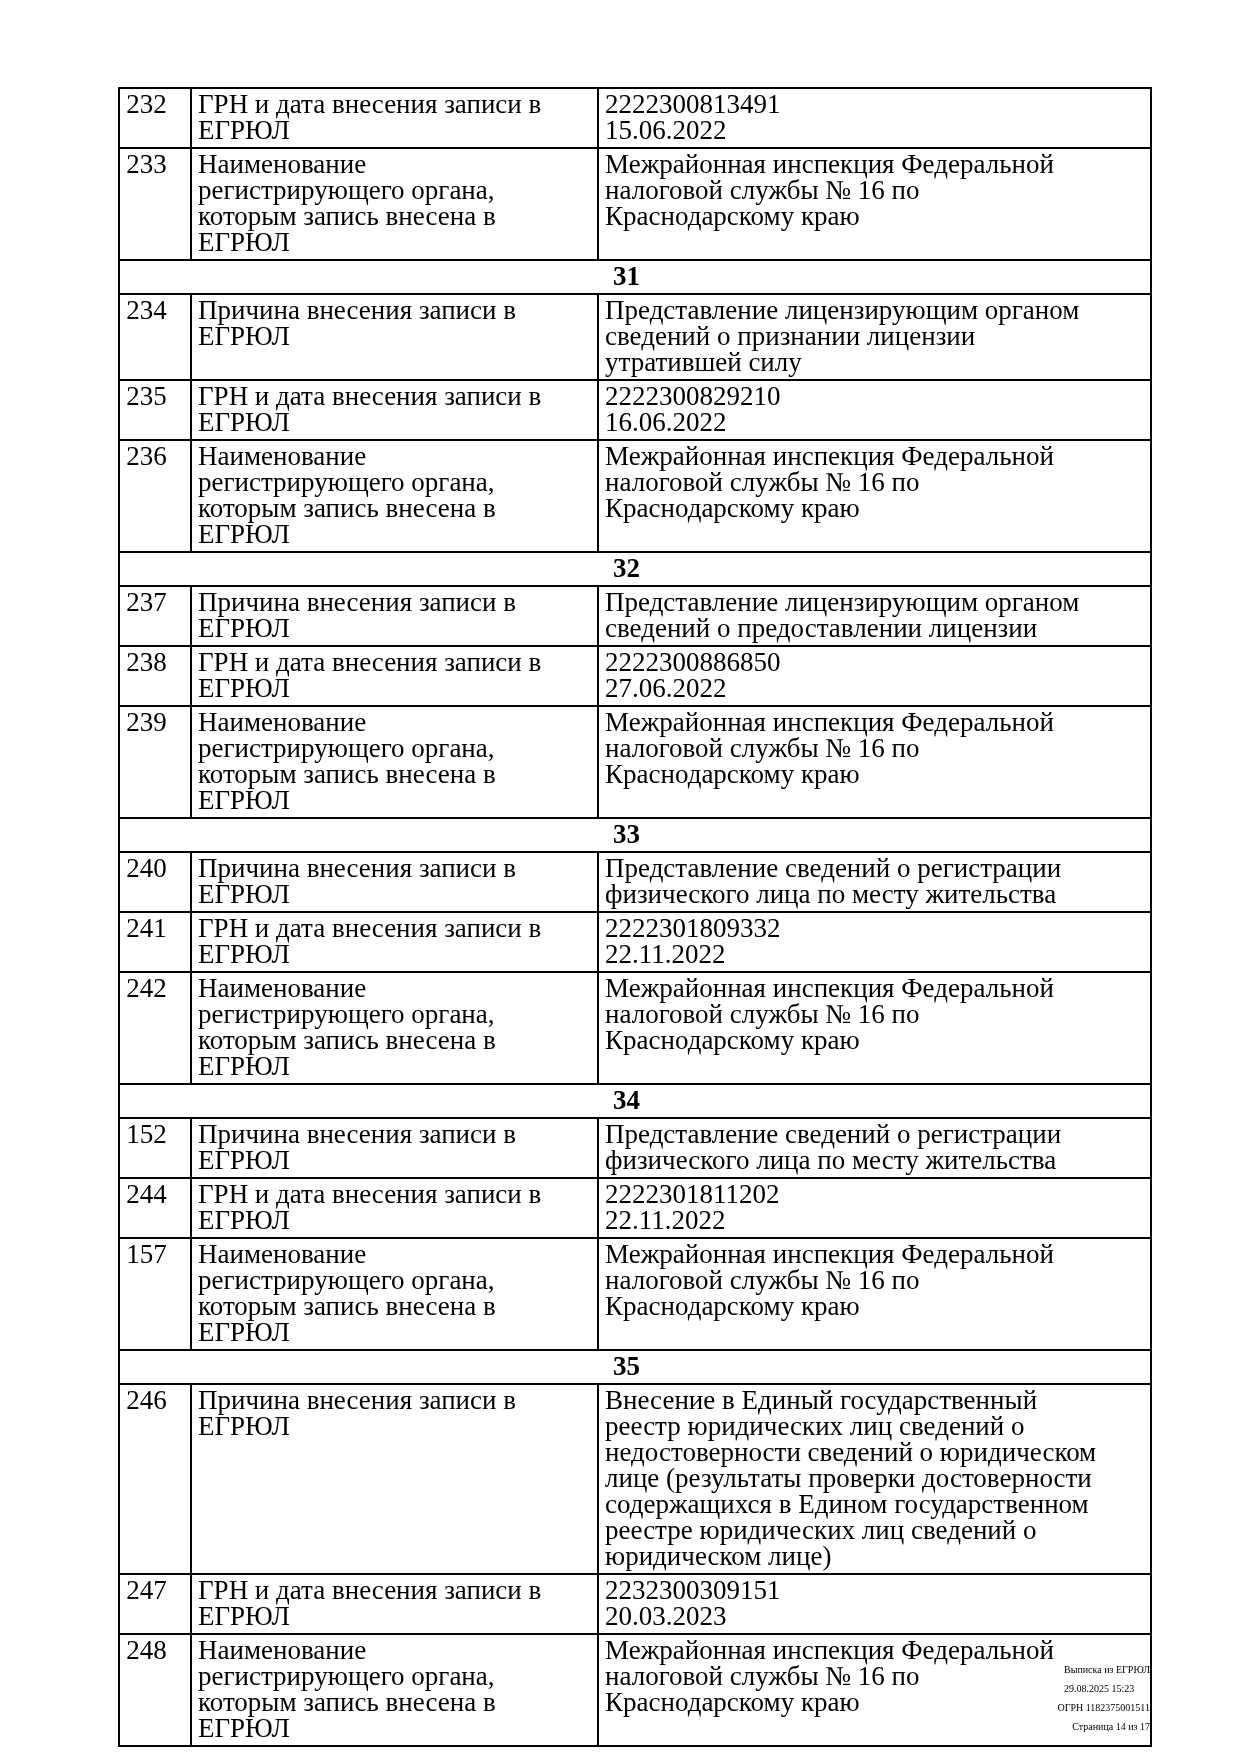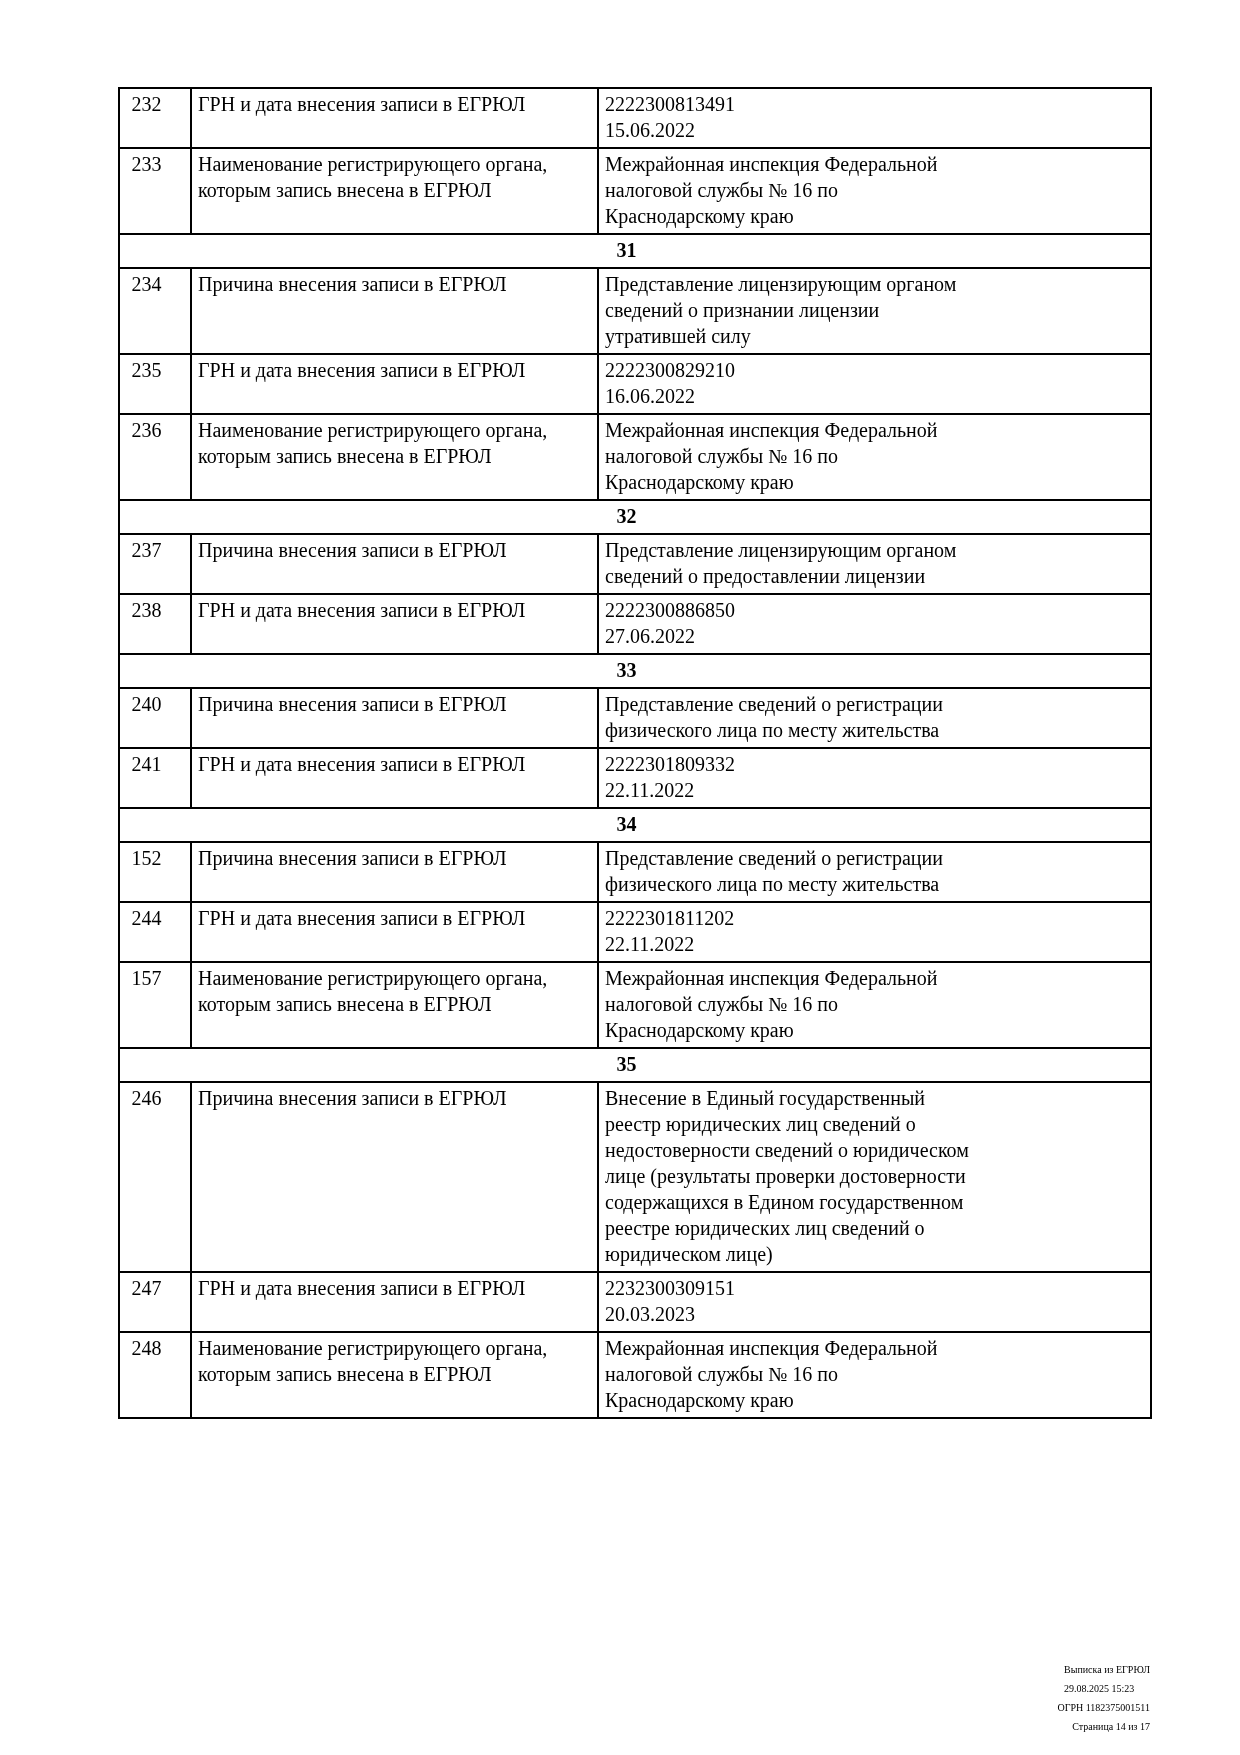--- a/index.html
+++ b/index.html
@@ -23,21 +23,21 @@
     width: 1032px;
     border-collapse: collapse;
     table-layout: fixed;
   }
   table.egrul-table col.c1 { width: 72px; }
   table.egrul-table col.c2 { width: 407px; }
   table.egrul-table col.c3 { width: 553px; }
   table.egrul-table td {
     border: 2px solid #000000;
     vertical-align: top;
-    font-size: 20px;
+    font-size: 27px;
     line-height: 26px;
     padding: 2px 23px 4px 6px;
     word-wrap: break-word;
   }
   td.num-cell {
     text-align: center;
     padding-left: 2px;
     padding-right: 2px;
   }
   td.section-cell {
@@ -133,36 +133,54 @@
         </tr>
         <tr>
           <td class="num-cell">238</td>
           <td>ГРН и дата внесения записи в ЕГРЮЛ</td>
           <td>
             <div>2222300886850</div>
             <div>27.06.2022</div>
           </td>
         </tr>
         <tr>
+          <td class="num-cell">239</td>
+          <td>Наименование регистрирующего органа, которым запись внесена в ЕГРЮЛ</td>
+          <td>
+            <div>Межрайонная инспекция Федеральной</div>
+            <div>налоговой службы № 16 по</div>
+            <div>Краснодарскому краю</div>
+          </td>
+        </tr>
+        <tr>
           <td colspan="3" class="section-cell">33</td>
         </tr>
         <tr>
           <td class="num-cell">240</td>
           <td>Причина внесения записи в ЕГРЮЛ</td>
           <td>
             <div>Представление сведений о регистрации</div>
             <div>физического лица по месту жительства</div>
           </td>
         </tr>
         <tr>
           <td class="num-cell">241</td>
           <td>ГРН и дата внесения записи в ЕГРЮЛ</td>
           <td>
             <div>2222301809332</div>
             <div>22.11.2022</div>
+          </td>
+        </tr>
+        <tr>
+          <td class="num-cell">242</td>
+          <td>Наименование регистрирующего органа, которым запись внесена в ЕГРЮЛ</td>
+          <td>
+            <div>Межрайонная инспекция Федеральной</div>
+            <div>налоговой службы № 16 по</div>
+            <div>Краснодарскому краю</div>
           </td>
         </tr>
         <tr>
           <td colspan="3" class="section-cell">34</td>
         </tr>
         <tr>
           <td class="num-cell">152</td>
           <td>Причина внесения записи в ЕГРЮЛ</td>
           <td>
             <div>Представление сведений о регистрации</div>

